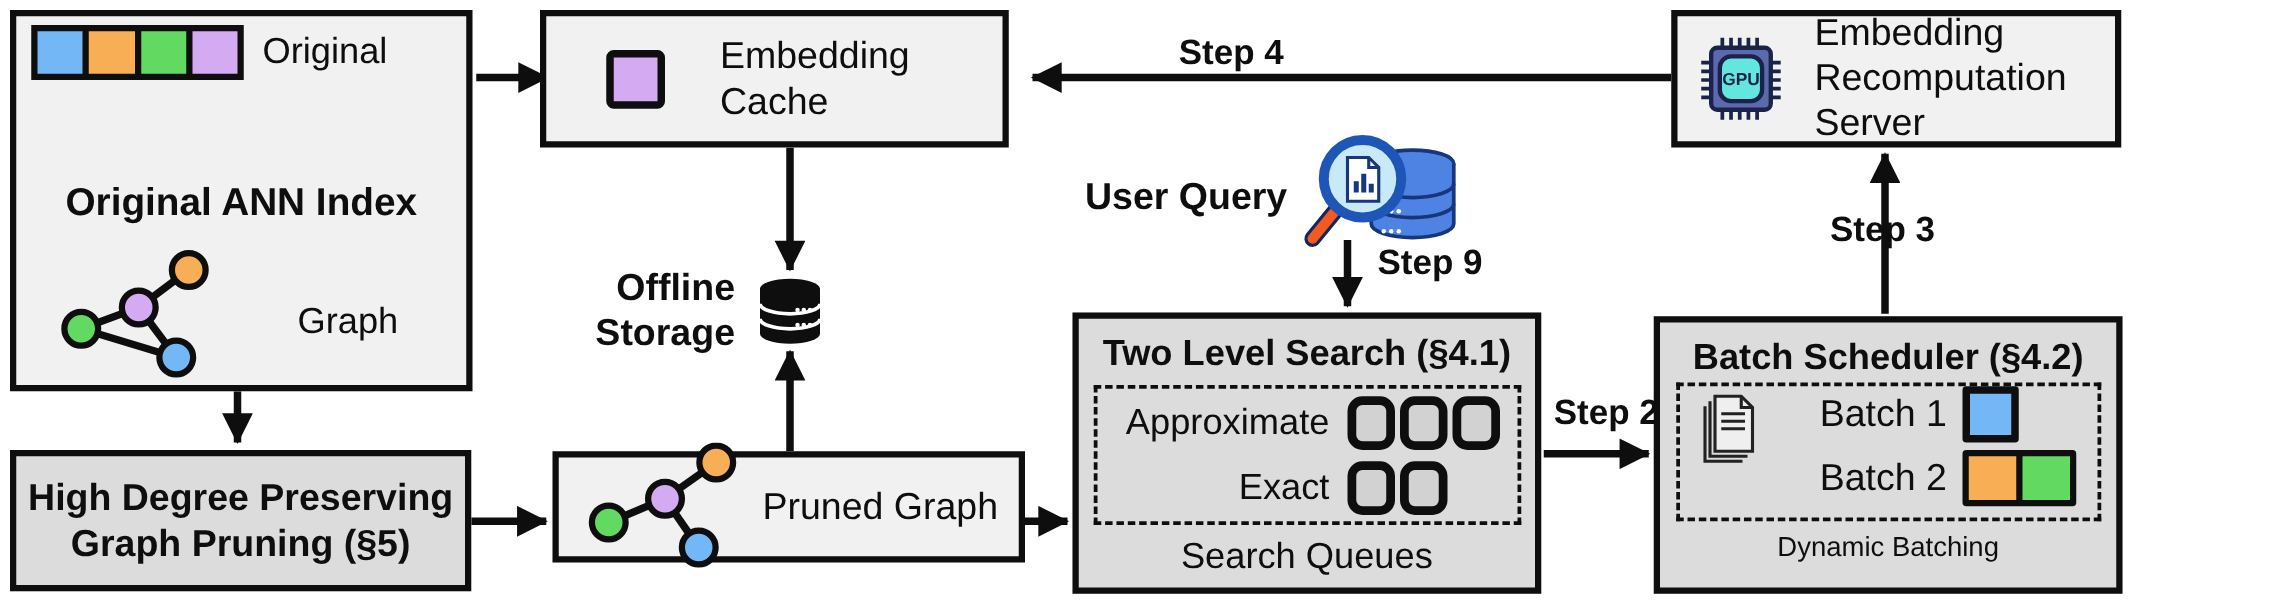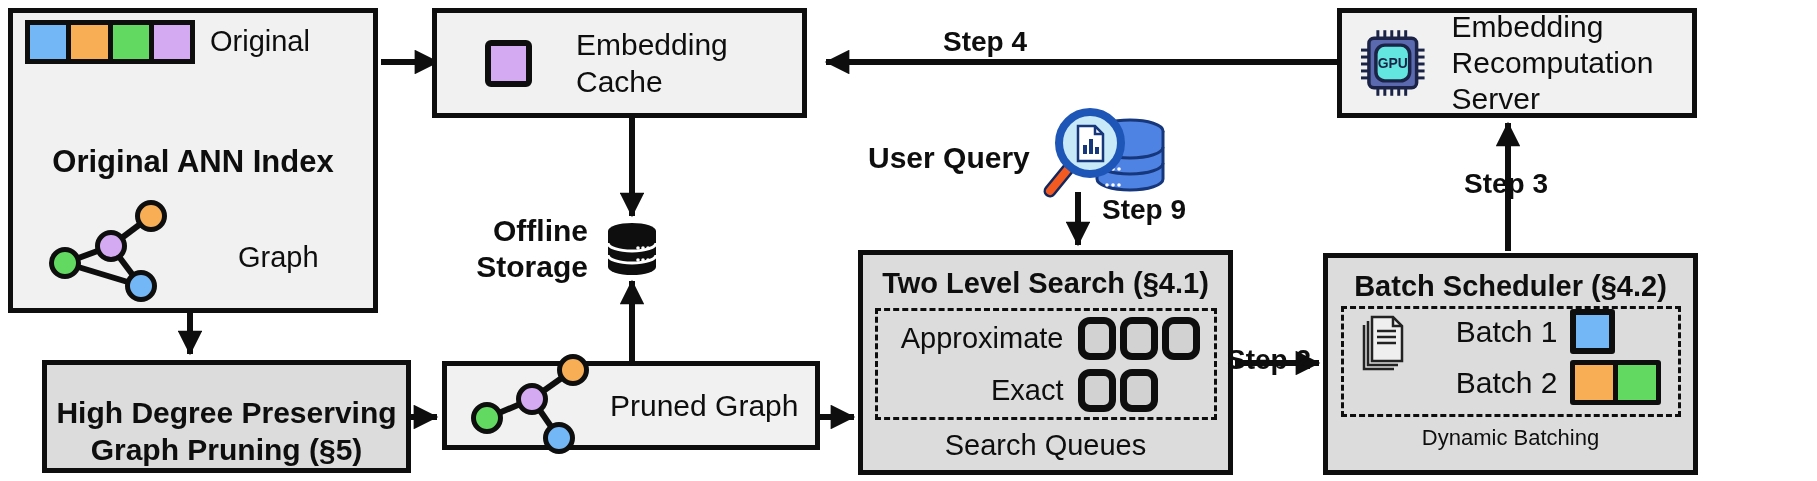--- a/index.html
+++ b/index.html
@@ -5,21 +5,21 @@
   html,body{margin:0;padding:0;background:#ffffff;}
   .canvas{position:relative;width:1817px;height:481px;background:#ffffff;overflow:hidden;
           font-family:"Liberation Sans",sans-serif;color:#0e0e0e;}
   
   .box{position:absolute;box-sizing:border-box;border:5px solid #0e0e0e;z-index:2;}
   .light{background:var(--box-light,#f1f1f1);}
   .darkbg{background:var(--box-dark,#dcdcdc);}
   #box-ann{left:8px;top:8px;width:370px;height:305px;}
   #box-cache{left:432px;top:8px;width:375px;height:110px;display:flex;align-items:center;justify-content:center;gap:44px;}
   #box-server{left:1337px;top:8px;width:360px;height:110px;display:flex;align-items:center;gap:24px;padding-left:16px;}
-  #box-pruning{left:8px;top:360px;width:369px;height:113px;display:flex;align-items:flex-end;justify-content:center;margin-left:34px;}
+  #box-pruning{left:8px;top:360px;width:369px;height:113px;display:flex;align-items:center;justify-content:center;}
   #box-pruned{left:442px;top:361px;width:378px;height:89px;display:flex;align-items:center;}
   #box-search{left:858px;top:250px;width:375px;height:225px;display:flex;flex-direction:column;align-items:center;}
   #box-scheduler{left:1323px;top:253px;width:375px;height:222px;display:flex;flex-direction:column;align-items:center;}
   .ann-emb-label{position:absolute;left:197px;top:12px;font-size:29px;}
   .ann-title{position:absolute;left:0;right:0;top:131px;text-align:center;font-weight:bold;font-size:31px;}
   .ann-graph-label{position:absolute;left:225px;top:228px;font-size:29px;}
   .cache-text{font-size:30px;line-height:37px;width:178px;}
   .server-text{font-size:30px;line-height:36px;width:242px;}
   .pruning-text{font-weight:bold;font-size:30px;line-height:37px;text-align:center;padding:0 8px;}
   .pruned-text{font-size:30px;margin-left:12px;}
@@ -49,21 +49,21 @@
   .strip .cell{flex:1;}
   .cache-sq{width:47px;height:47px;border:6px solid #0e0e0e;border-radius:6px;box-sizing:border-box;background:var(--purple);flex:0 0 auto;}
   
   .bg-blue{background:var(--blue);} .bg-orange{background:var(--orange);}
   .bg-green{background:var(--green);} .bg-purple{background:var(--purple);}
   .fill-blue{fill:var(--blue);} .fill-orange{fill:var(--orange);}
   .fill-green{fill:var(--green);} .fill-purple{fill:var(--purple);}
   
   .step{position:absolute;font-weight:bold;font-size:28px;z-index:4;}
   #step1{left:1102px;top:194px;}
-  #step2{left:1227px;top:344px;width:100px;text-align:left;}
+  #step2{left:1227px;top:314px;width:100px;text-align:right;}
   #step3{left:1464px;top:168px;}
   #step4{left:890px;top:26px;width:190px;text-align:center;}
   .user-query-label{position:absolute;left:868px;top:141px;font-weight:bold;font-size:30px;z-index:4;}
   .offline-label{position:absolute;left:425px;top:213px;width:163px;text-align:right;font-weight:bold;font-size:30px;line-height:36px;z-index:4;}
   
   .abs{position:absolute;z-index:3;}
   #arrows{position:absolute;left:0;top:0;z-index:1;}
   .graph-svg-ann{position:absolute;left:30px;top:178px;}
 </style>
 </head>

